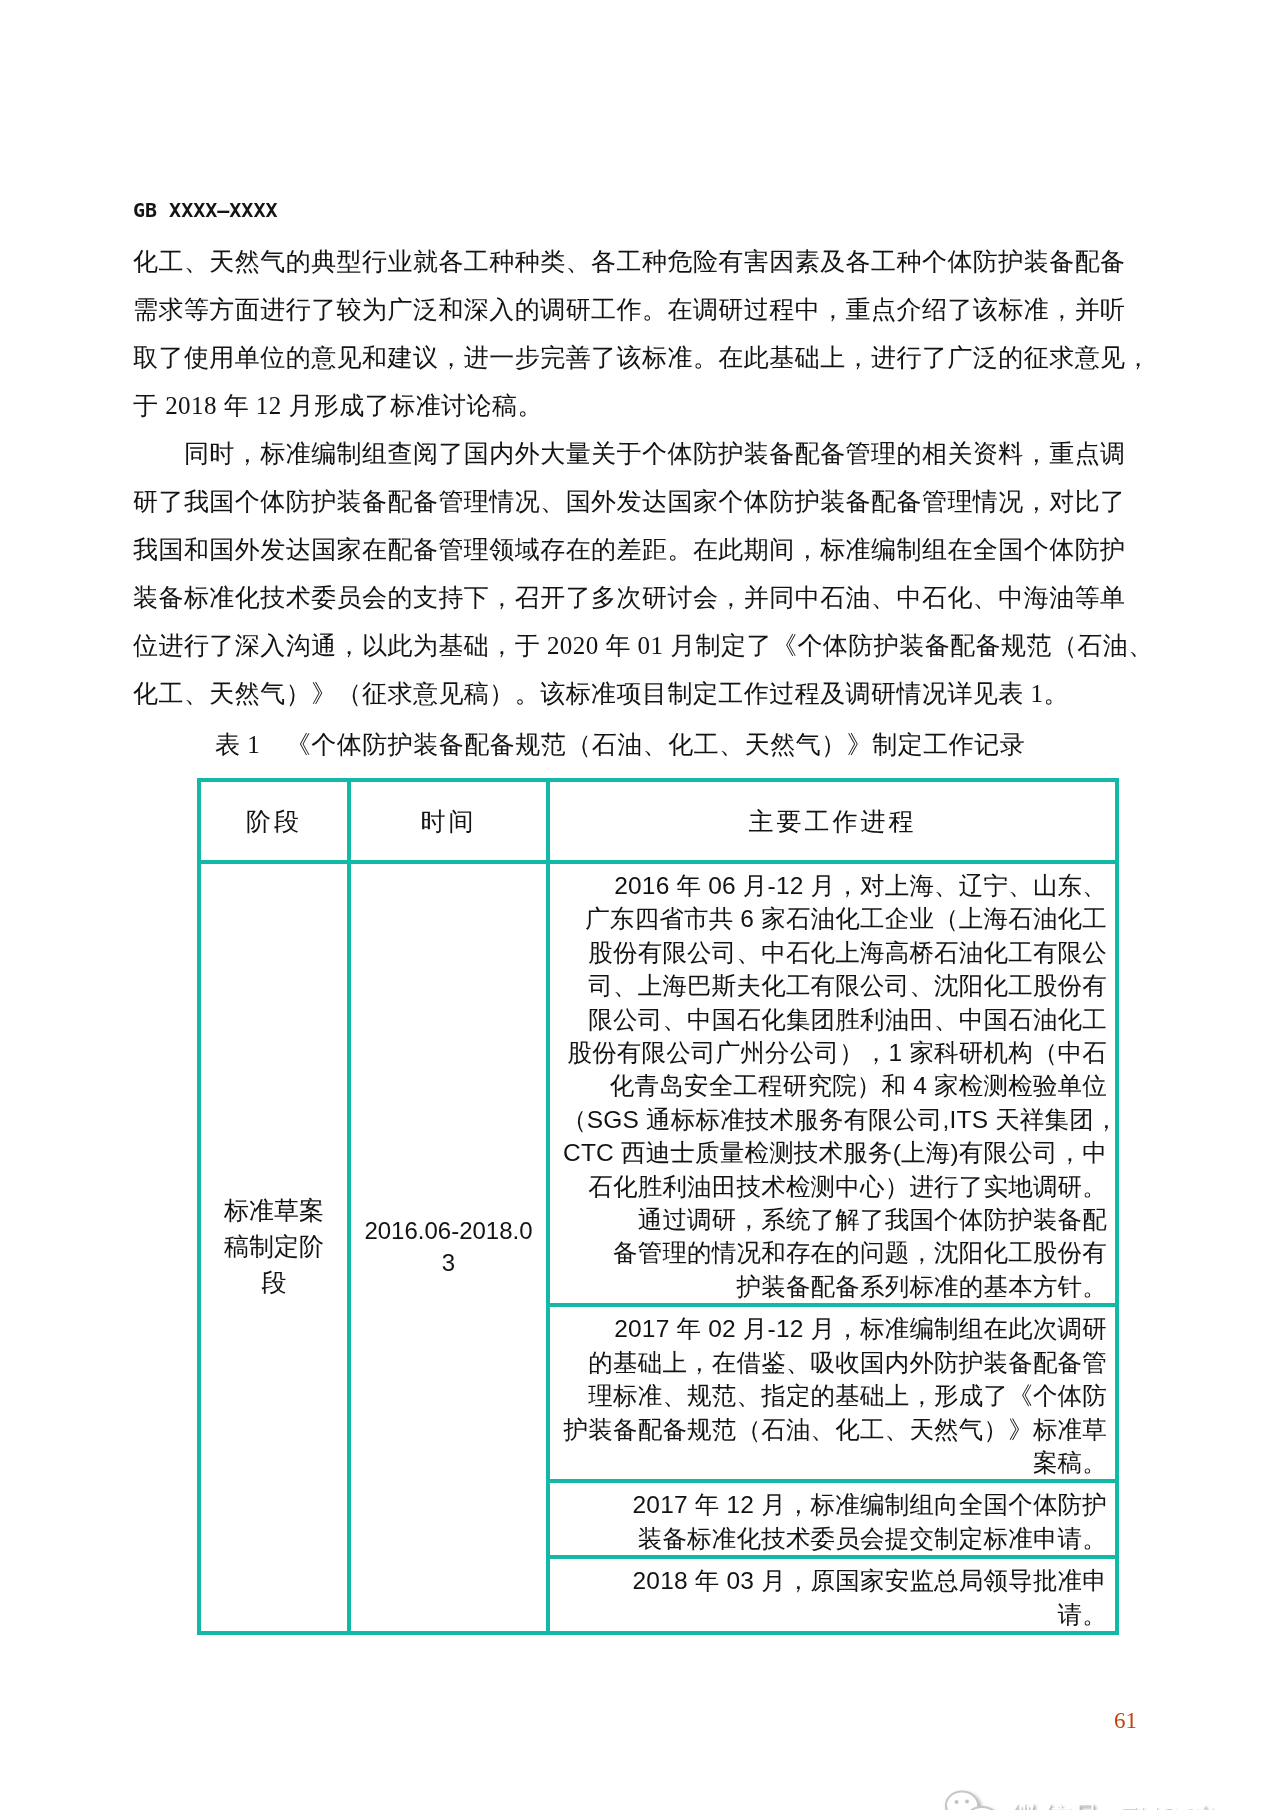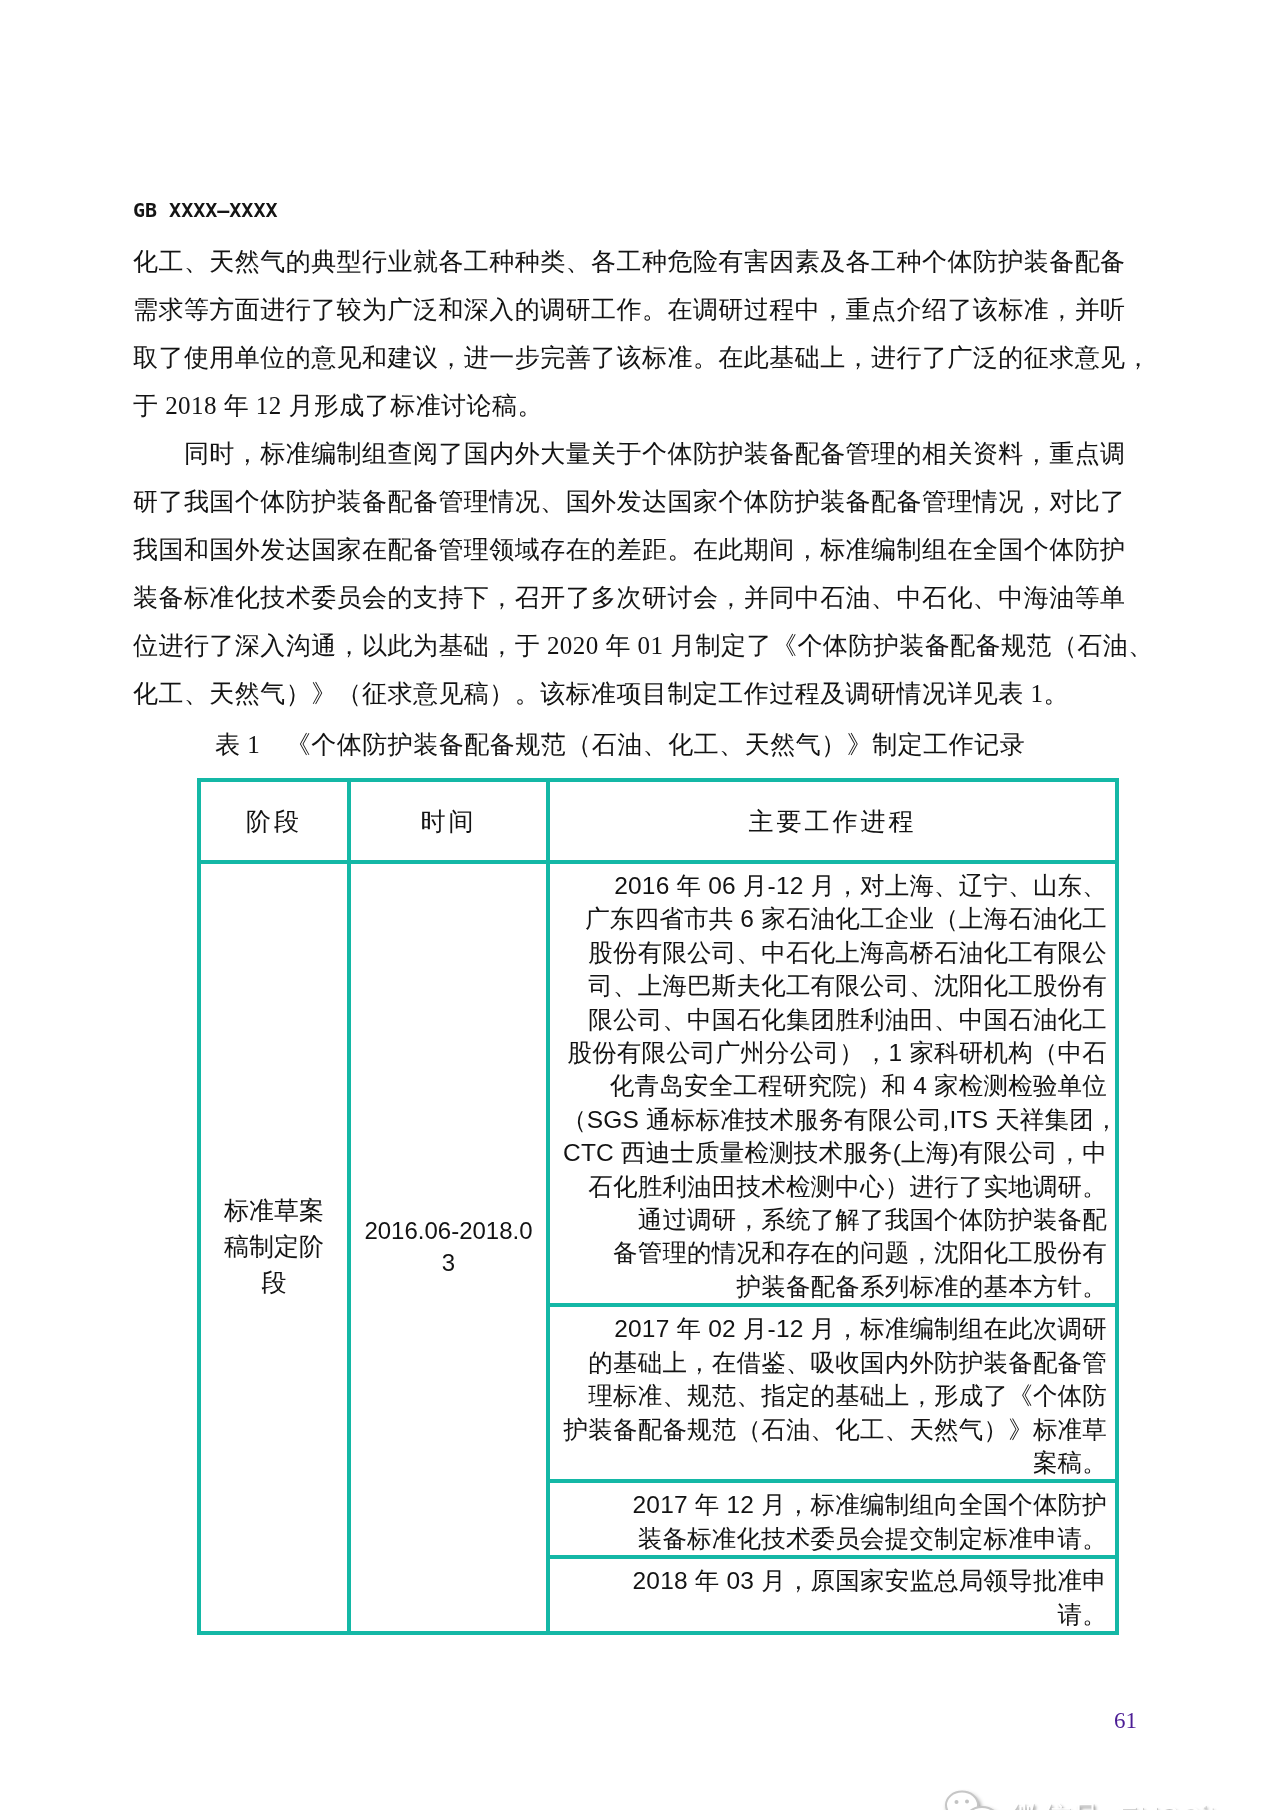--- a/index.html
+++ b/index.html
@@ -52,21 +52,21 @@
     font-size:24.5px;line-height:33.4px;letter-spacing:0.2px;
     padding:5px 8px 0 12px;color:#131313;text-align:right;
   }
   td.progress-cell .line{white-space:nowrap;}
   .row-1{height:429px;}
   .row-2{height:165px;}
   .row-3{height:66px;}
   .row-4{height:66px;padding-left:44px;}
   .page-number{
     position:absolute;left:1114px;top:1660px;
-    font-size:23px;color:#4c1d95;
+    font-size:23px;color:#c2410c;
   }
   .footer-watermark{
     position:absolute;left:941px;top:1740px;
     display:flex;align-items:center;gap:8px;
   }
   .wechat-icon-svg{
     filter:drop-shadow(2px 3px 2px #9a9a9a);
   }
   .watermark-text{
     font-family:"Liberation Sans", sans-serif;

